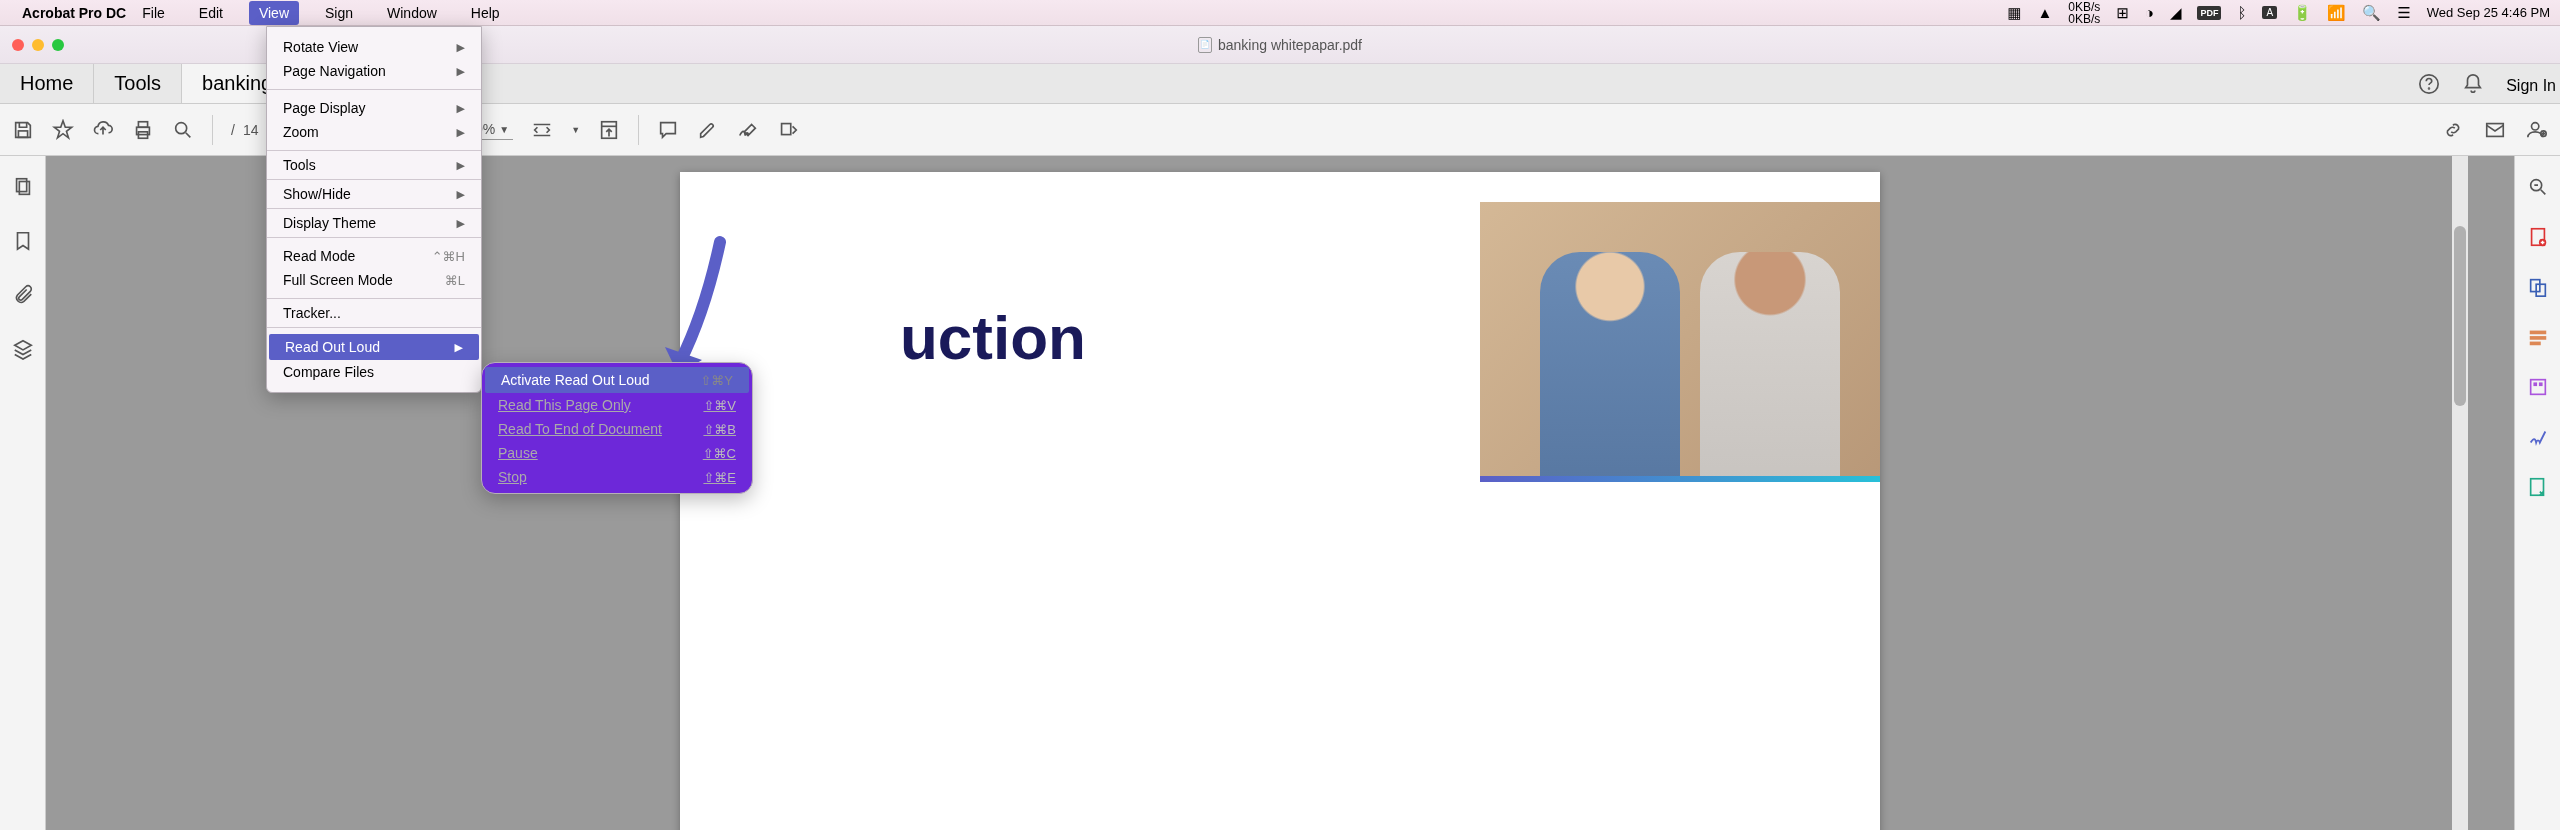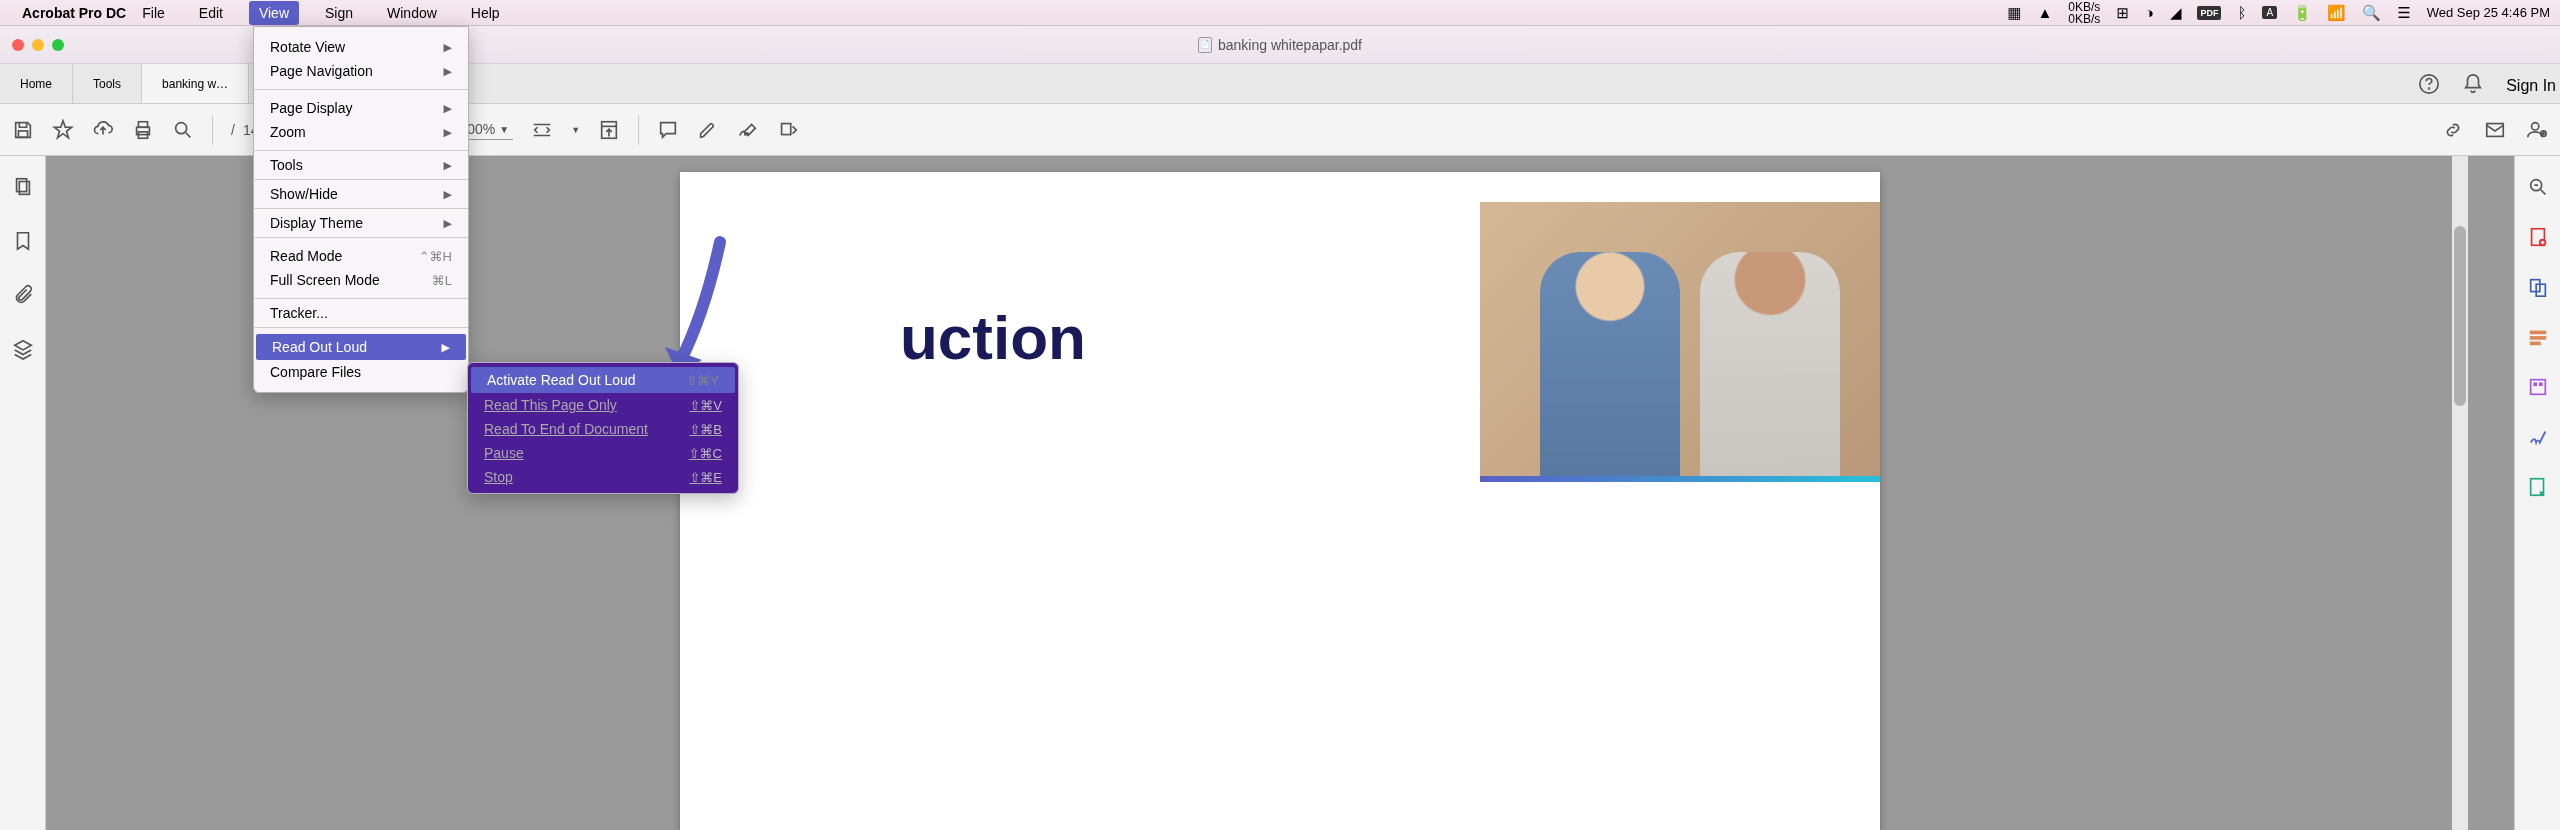--- a/index.html
+++ b/index.html
@@ -20,21 +20,21 @@
     .traffic-lights { display: flex; gap: 8px; }
     .traffic-light { width: 12px; height: 12px; border-radius: 50%; }
     .tl-close { background: #ff5f57; }
     .tl-min { background: #febc2e; }
     .tl-max { background: #28c840; }
     .window-title { position: absolute; left: 50%; transform: translateX(-50%); display: flex; align-items: center; gap: 6px; font-size: 14px; color: #555; }
     .window-title .pdf-badge { width: 14px; height: 16px; border: 1px solid #999; border-radius: 2px; display: inline-flex; align-items: center; justify-content: center; font-size: 8px; }
     
     
     .tabbar { height: 40px; background: #e8e8e8; display: flex; align-items: center; border-bottom: 1px solid #ccc; }
-    .tab { padding: 0 20px; height: 100%; display: flex; align-items: center; font-size: 12px; border-right: 1px solid #ccc; }
+    .tab { padding: 0 20px; height: 100%; display: flex; align-items: center; font-size: 20px; border-right: 1px solid #ccc; }
     .tab.doc { background: #f4f4f4; }
     .tab-right { margin-left: auto; display: flex; align-items: flex-end; gap: 22px; padding-right: 4px; }
     .tab-right svg, .tab-right .icon { width: 22px; height: 22px; }
     .signin { font-size: 16px; }
     
     
     .toolbar { height: 52px; background: #f4f4f4; display: flex; align-items: center; padding: 0 12px; border-bottom: 1px solid #ccc; gap: 18px; font-size: 14px; color: #555; }
     .toolbar svg { width: 22px; height: 22px; }
     .toolbar .sep { width: 1px; height: 30px; background: #ccc; }
     .toolbar .page-nav { display: flex; align-items: center; gap: 8px; }
@@ -53,31 +53,31 @@
     .page-image::after { content: ""; position: absolute; bottom: 0; left: 0; right: 0; height: 6px; background: linear-gradient(90deg, #5b5fc7, #28c0d8); }
     .page-image .silh { position: absolute; bottom: 0; }
     .page-image .p1 { left: 60px; width: 140px; height: 230px; background: radial-gradient(circle at 50% 15%, #e8c9a8 16%, transparent 17%), linear-gradient(#6a8bb5, #5878a2); border-radius: 40px 40px 0 0; }
     .page-image .p2 { right: 40px; width: 140px; height: 230px; background: radial-gradient(circle at 50% 12%, #c89878 16%, transparent 17%), linear-gradient(#d8d4d0, #c8c4c0); border-radius: 40px 40px 0 0; }
     .right-rail { width: 46px; background: #f4f4f4; border-left: 1px solid #ccc; display: flex; flex-direction: column; align-items: center; padding-top: 20px; gap: 28px; }
     .right-rail svg { width: 22px; height: 22px; }
     .scrollbar { position: absolute; right: 46px; top: 0; width: 16px; bottom: 0; background: #e8e8e8; }
     .scrollbar-thumb { position: absolute; top: 70px; width: 12px; left: 2px; height: 180px; background: #b0b0b0; border-radius: 6px; }
     
     
-    .dropdown { position: absolute; top: 26px; left: 253px; width: 216px; background: #f8f4f8; border: 1px solid #b8b0b8; border-radius: 0 0 6px 6px; box-shadow: 0 6px 20px rgba(0,0,0,0.25); z-index: 100; padding: 4px 0; font-size: 14px; }
+    .dropdown { position: absolute; top: 26px; left: 266px; width: 216px; background: #f8f4f8; border: 1px solid #b8b0b8; border-radius: 0 0 6px 6px; box-shadow: 0 6px 20px rgba(0,0,0,0.25); z-index: 100; padding: 4px 0; font-size: 14px; }
     .menu-section { padding: 4px 0; }
     .menu-sep { height: 1px; background: #d0c8d0; margin: 2px 0; }
     .menu-item { display: flex; align-items: center; justify-content: space-between; padding: 4px 16px; cursor: default; }
     .menu-item .shortcut { color: #888; font-size: 13px; }
     .menu-item .chevron { color: #666; font-size: 11px; }
     .menu-item.highlighted { background: #5b5fc7; color: #fff; border: 3px solid #5b5fc7; margin: 0 2px; border-radius: 2px; padding: 2px 13px; }
     .menu-item.highlighted .chevron { color: #fff; }
     
     
-    .submenu { position: absolute; top: 362px; left: 467px; width: 272px; background: #4c1d95; border: 1px solid #b8b0b8; border-radius: 6px; box-shadow: 0 6px 20px rgba(0,0,0,0.25); z-index: 101; padding: 4px 0; font-size: 14px; }
+    .submenu { position: absolute; top: 362px; left: 481px; width: 272px; background: #6d28d9; border: 1px solid #b8b0b8; border-radius: 14px; box-shadow: 0 6px 20px rgba(0,0,0,0.25); z-index: 101; padding: 4px 0; font-size: 14px; }
     .submenu .menu-item.highlighted { margin: 0 3px; }
     .submenu .menu-item.disabled { color: #aaa; text-decoration: underline; }
     .submenu .menu-item.disabled .shortcut { color: #bbb; }
     
     
     .arrow-anno { position: absolute; top: 232px; left: 650px; z-index: 99; }
     .arrow-anno svg { width: 100px; height: 160px; }
     
     .icon-svg { stroke: #555; stroke-width: 1.8; fill: none; }
   </style>

